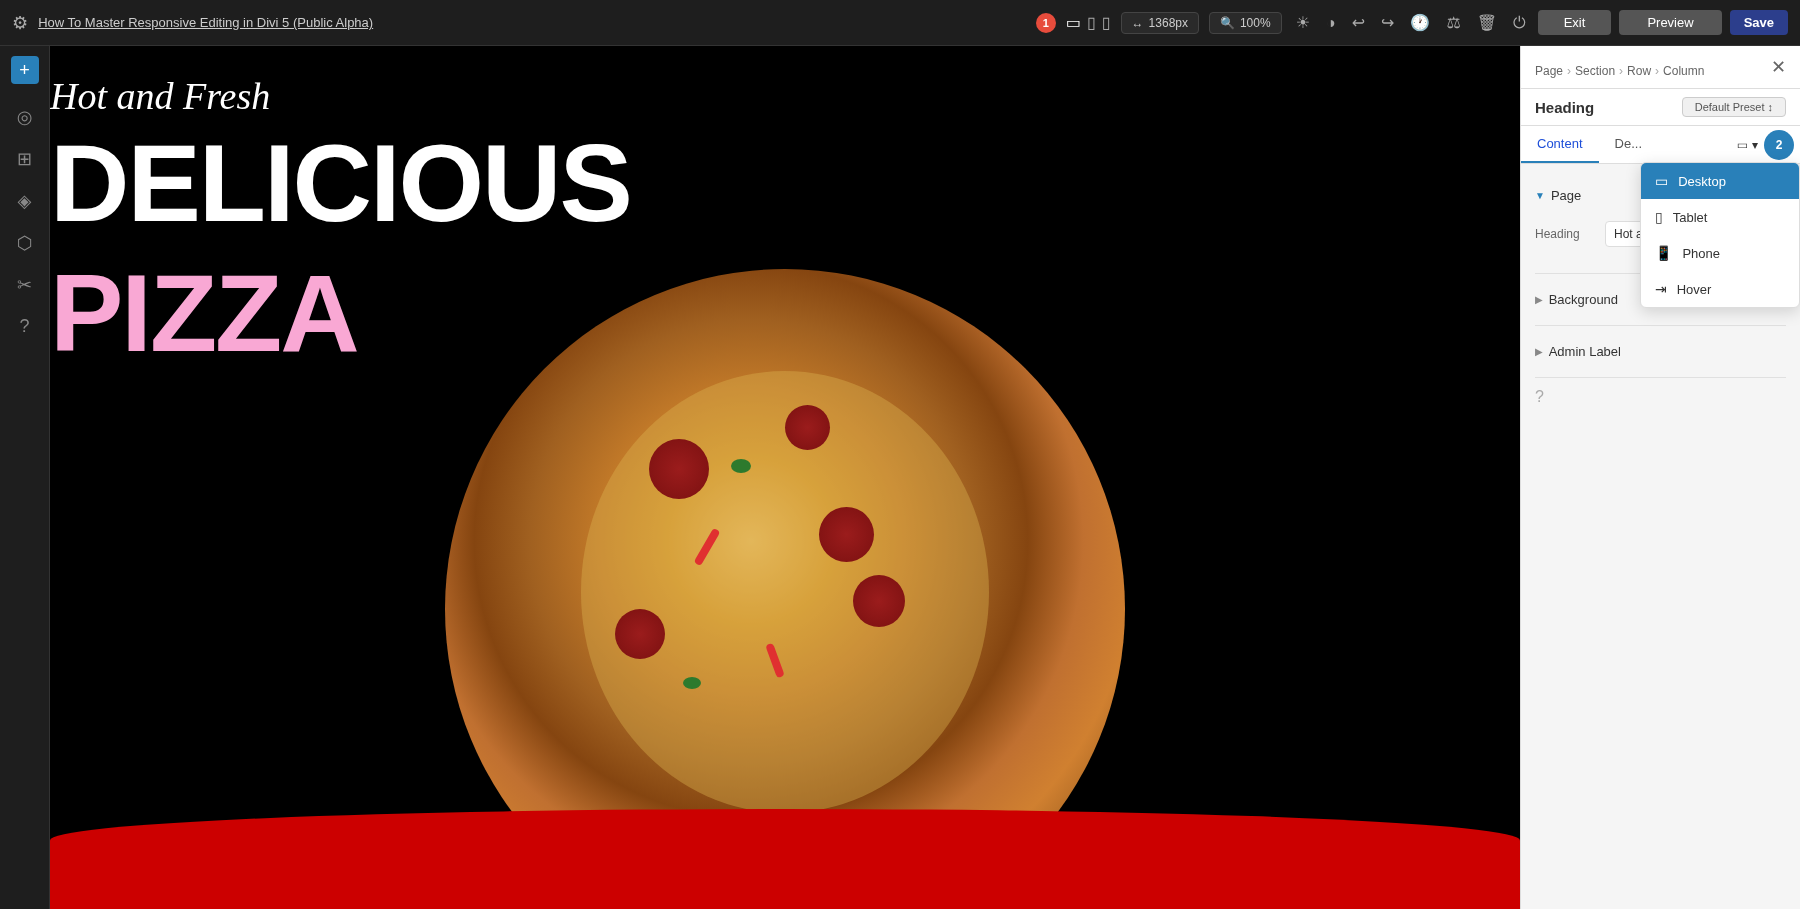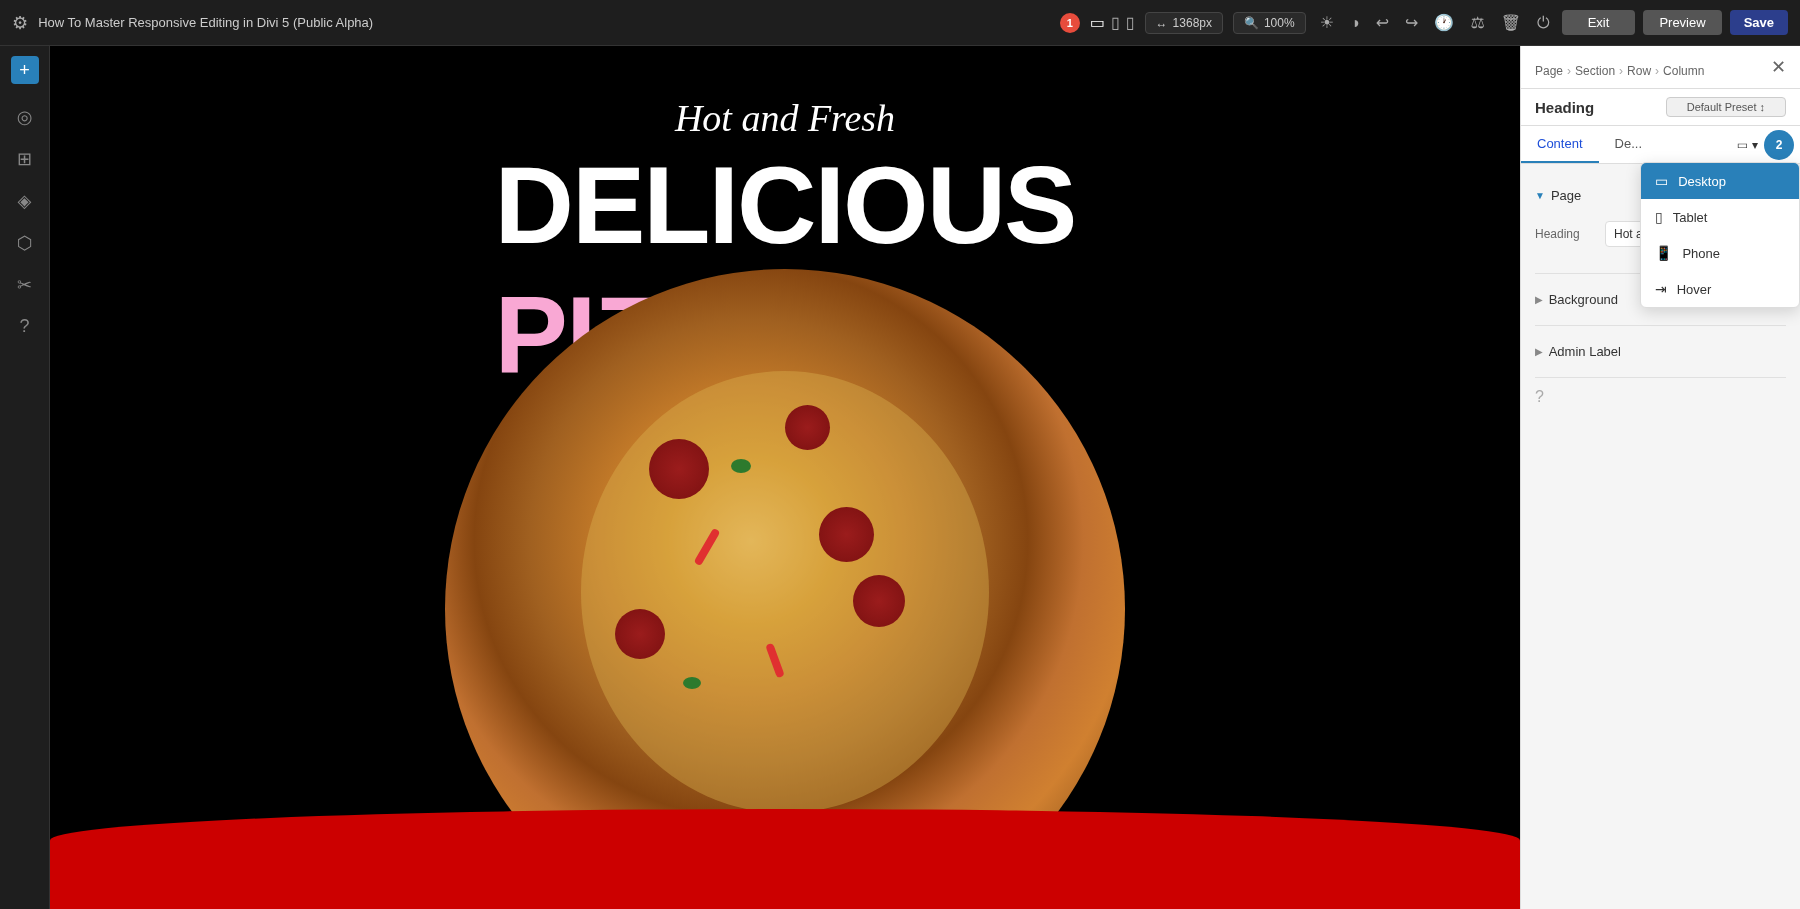--- a/index.html
+++ b/index.html
@@ -5,41 +5,41 @@
     * { box-sizing: border-box; margin: 0; padding: 0; }
     body { font-family: -apple-system, BlinkMacSystemFont, 'Segoe UI', sans-serif; background: #1a1a1a; overflow: hidden; width: 1800px; height: 909px; }
 
     
     #topbar {
       display: flex; align-items: center; height: 46px;
       background: #1e1e1e; border-bottom: 1px solid #333;
       padding: 0 12px; gap: 10px; position: relative; z-index: 100;
     }
     #topbar .gear-btn { color: #aaa; font-size: 18px; cursor: pointer; background: none; border: none; }
-    #topbar .title { color: #ccc; font-size: 13px; flex: 1; white-space: nowrap; overflow: hidden; text-overflow: ellipsis; }
+    #topbar .title { color: #ccc; font-size: 13px; flex: 1; white-space: nowrap; overflow: hidden; text-overflow: ellipsis; text-decoration: underline; }
     .badge-red {
       background: #e74c3c; color: white; border-radius: 50%;
       width: 20px; height: 20px; display: flex; align-items: center; justify-content: center;
       font-size: 11px; font-weight: bold;
     }
     .device-icons { display: flex; gap: 6px; align-items: center; }
     .device-icons span { color: #aaa; font-size: 16px; cursor: pointer; }
     .device-icons span.active { color: white; }
     .px-display {
       background: #2a2a2a; border: 1px solid #444; color: #ccc;
       border-radius: 4px; padding: 3px 10px; font-size: 12px; display: flex; align-items: center; gap: 5px;
     }
     .zoom-display {
       background: #2a2a2a; border: 1px solid #444; color: #ccc;
       border-radius: 4px; padding: 3px 10px; font-size: 12px; display: flex; align-items: center; gap: 5px;
     }
     .topbar-right { display: flex; align-items: center; gap: 8px; margin-left: auto; }
     .topbar-right .icon-btn { color: #aaa; font-size: 16px; cursor: pointer; background: none; border: none; padding: 4px; }
     .exit-btn { background: #555; color: white; border: none; border-radius: 4px; padding: 5px 26px; font-size: 13px; cursor: pointer; }
-    .preview-btn { background: #555; color: white; border: none; border-radius: 4px; padding: 5px 16px; font-size: 13px; cursor: pointer; }
+    .preview-btn { background: #555; color: white; border: none; border-radius: 4px; padding: 5px 28px; font-size: 13px; cursor: pointer; }
     .save-btn { background: #2c3e8c; color: white; border: none; border-radius: 4px; padding: 5px 14px; font-size: 13px; cursor: pointer; font-weight: 600; }
 
     
     #main { display: flex; height: calc(909px - 46px); }
 
     
     #left-sidebar {
       width: 50px; background: #1e1e1e; border-right: 1px solid #333;
       display: flex; flex-direction: column; align-items: center; padding-top: 10px; gap: 4px;
     }
@@ -50,22 +50,22 @@
     #canvas {
       flex: 1; overflow: hidden; position: relative;
       background: #000;
     }
     .canvas-inner {
       width: 100%; height: 100%; position: relative; overflow: hidden;
     }
     
     .hero-section {
       width: 100%; height: 100%; background: #000;
-      display: flex; flex-direction: column; align-items: center;
-      justify-content: flex-start; padding-top: 50px; position: relative; overflow: hidden;
+      display: flex; flex-direction: column; 
+      justify-content: flex-start; padding-top: 28px; position: relative; overflow: hidden;
     }
     .hero-subtitle {
       font-family: 'Georgia', serif; font-style: italic; color: white;
       font-size: 38px; margin-bottom: 10px; font-weight: 400;
       font-family: cursive;
     }
     .hero-title {
       font-size: 110px; font-weight: 900; letter-spacing: -2px;
       line-height: 1; display: flex; gap: 20px; flex-direction: column;
     }
@@ -84,21 +84,21 @@
     .breadcrumb { font-size: 12px; color: #666; display: flex; align-items: center; gap: 4px; }
     .breadcrumb .sep { color: #aaa; }
     .close-btn { color: #666; cursor: pointer; font-size: 18px; background: none; border: none; }
     .panel-title-row {
       background: white; border-bottom: 1px solid #ddd; padding: 8px 14px;
       display: flex; align-items: center; justify-content: space-between;
     }
     .panel-title { font-size: 15px; font-weight: 600; color: #333; }
     .preset-btn {
       background: #f0f0f0; border: 1px solid #ccc; border-radius: 4px;
-      font-size: 11px; color: #555; padding: 3px 20px; cursor: pointer;
+      font-size: 11px; color: #555; padding: 3px 12px; cursor: pointer;
     }
 
     
     .panel-tabs {
       display: flex; background: white; border-bottom: 1px solid #ddd;
       position: relative;
     }
     .panel-tab {
       padding: 10px 16px; font-size: 13px; cursor: pointer; color: #555;
       border-bottom: 2px solid transparent;

